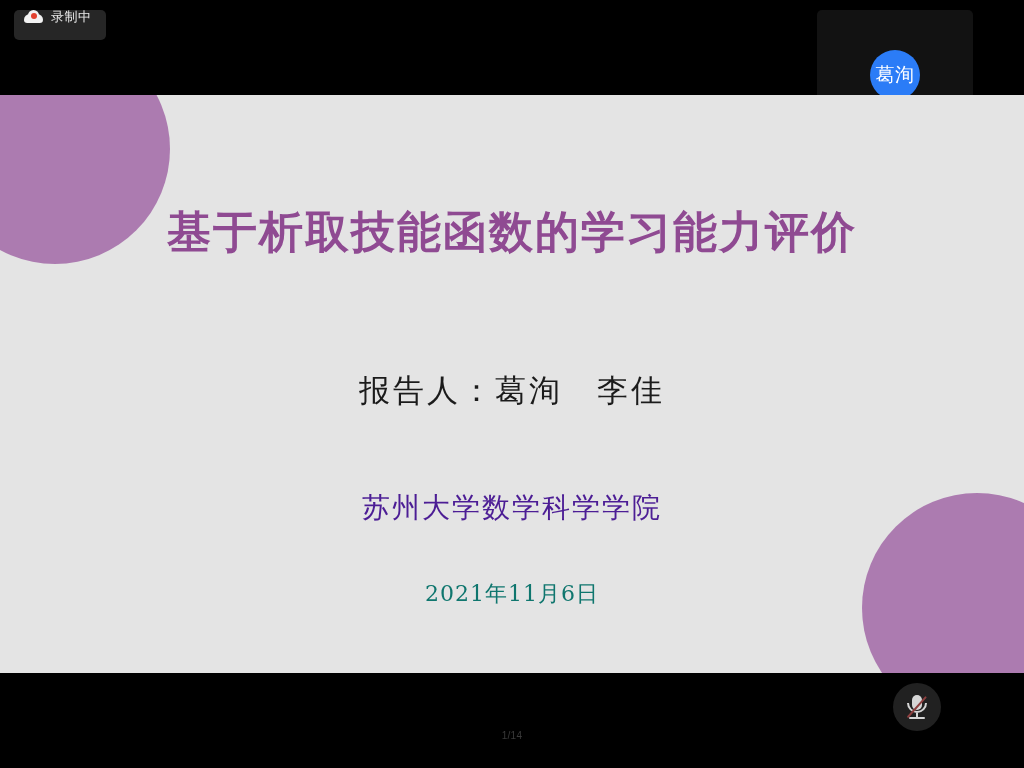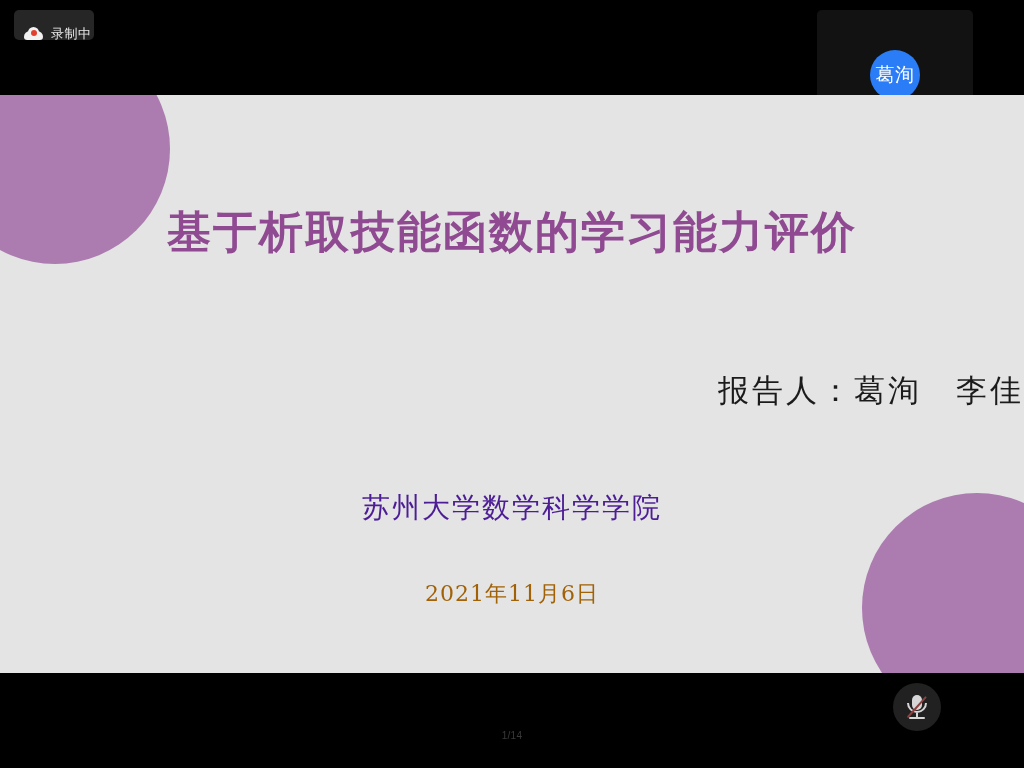--- a/index.html
+++ b/index.html
@@ -24,23 +24,23 @@
     background: #000000;
   }
 
   
   #recording-badge {
     position: absolute;
     left: 14px;
     top: 10px;
     height: 30px;
     display: flex;
-    align-items: flex-end;
+    align-items: flex-start;
     gap: 8px;
-    padding: 0 2px 0 10px;
+    padding: 0 14px 0 10px;
     background: #262626;
     border-radius: 5px;
     box-sizing: border-box;
   }
   #recording-badge .cloud-rec {
     position: relative;
     width: 19px;
     height: 13px;
     flex: 0 0 auto;
   }
@@ -222,39 +222,38 @@
   #slide-presenters {
     position: absolute;
     left: 0;
     top: 278px;
     width: 100%;
     color: #1b1b1b;
     font-family: "DejaVu Serif", "Liberation Serif", serif;
     font-size: 31px;
     letter-spacing: 3px;
     line-height: 1.1;
-    text-align: right;
   }
   #slide-affiliation {
     position: absolute;
     left: 0;
     top: 398px;
     width: 100%;
     color: #4c1d95;
     font-family: "DejaVu Serif", "Liberation Serif", serif;
     font-size: 28px;
     letter-spacing: 2px;
     line-height: 1.1;
   }
   #slide-date {
     position: absolute;
     left: 0;
     top: 487px;
     width: 100%;
-    color: #a16207;
+    color: #0f766e;
     font-family: "DejaVu Serif", "Liberation Serif", serif;
     font-size: 22px;
     letter-spacing: 1px;
     line-height: 1.1;
   }
 
   
   #page-indicator {
     position: absolute;
     left: 0;

